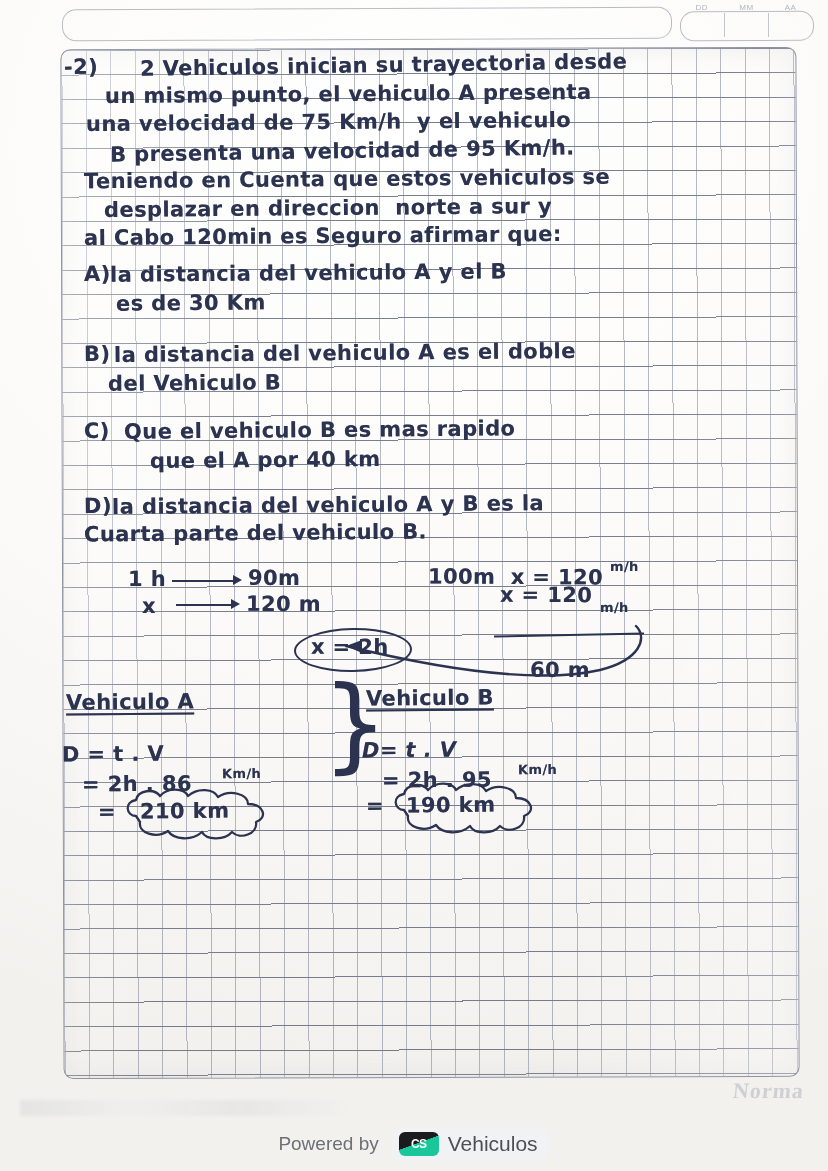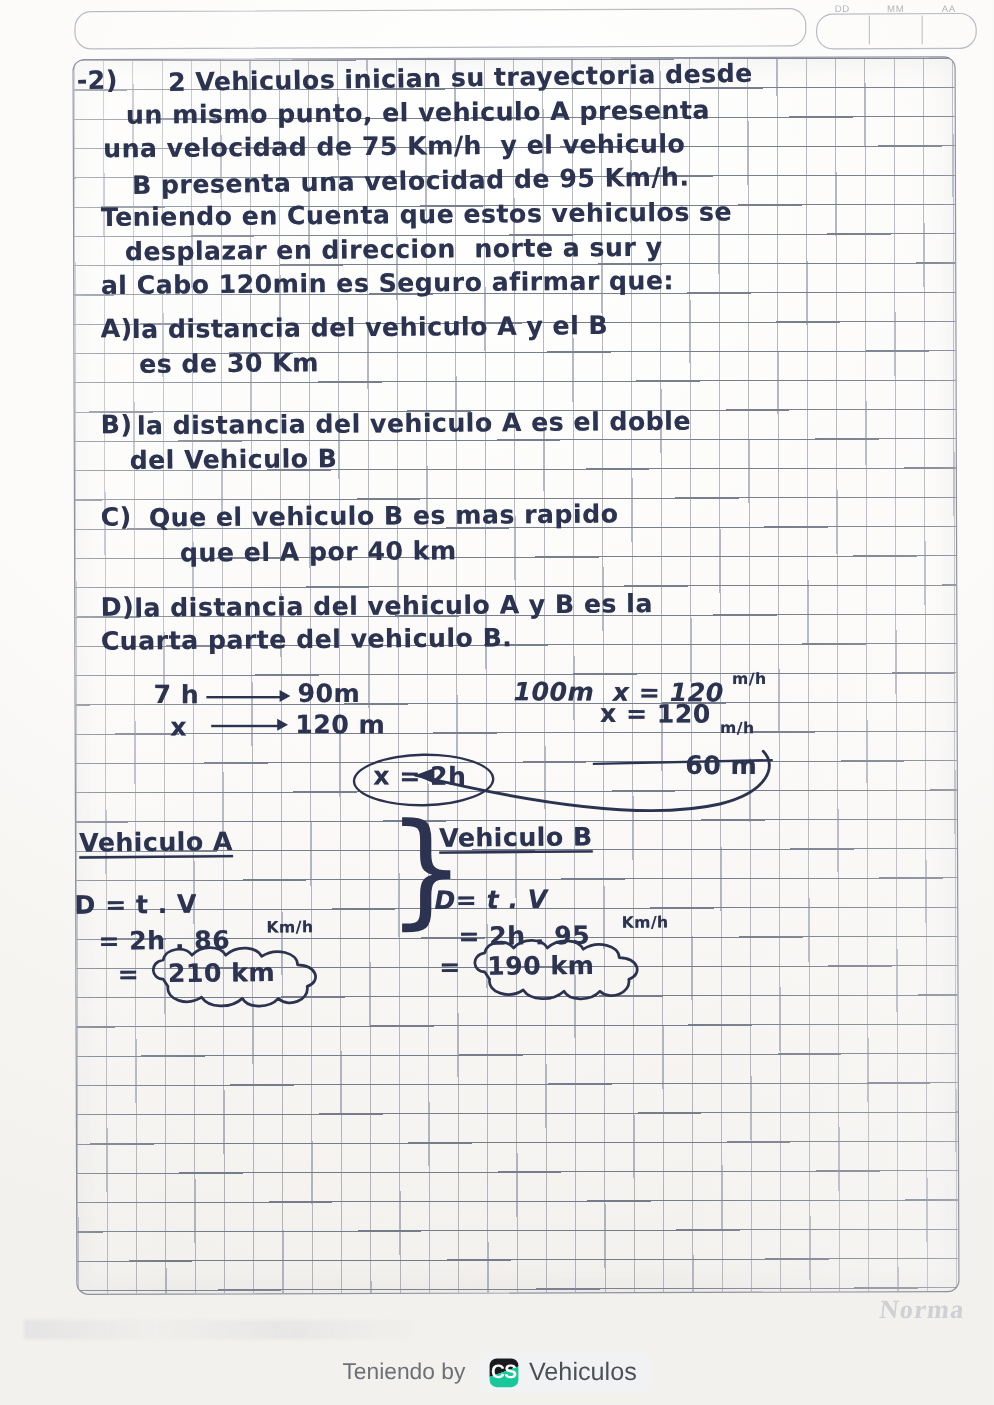--- a/index.html
+++ b/index.html
@@ -104,23 +104,23 @@
   #footer{
     position:absolute;left:0;bottom:10px;width:828px;
     display:flex;align-items:center;justify-content:center;gap:12px;
   }
   #powered{font-size:19px;color:#6d7177;font-family:"Liberation Sans",sans-serif;}
   #cs-chip{
     display:flex;align-items:center;gap:9px;
     background:#f1f2f3;border-radius:9px;padding:5px 12px 5px 8px;
   }
   #cs-icon{
-    width:24px;height:24px;border-radius:6px;
+    width:40px;height:24px;border-radius:6px;
     background:linear-gradient(160deg,#1b1b1f 0%,#1b1b1f 46%,#19c79a 47%,#19c79a 100%);
-    color:#fff;font-size:16px;font-weight:700;
+    color:#fff;font-size:12px;font-weight:700;
     display:flex;align-items:center;justify-content:center;
     font-family:"Liberation Sans",sans-serif;letter-spacing:-.5px;
   }
   #cs-name{font-size:21px;color:#4c5055;font-family:"Liberation Sans",sans-serif;}
   .smudge{
     position:absolute;left:20px;top:1100px;width:330px;height:16px;
     background:linear-gradient(90deg,rgba(205,205,210,.35),rgba(225,225,228,.12),rgba(205,205,210,.28),transparent);
     filter:blur(1.4px);
   }
 </style>
@@ -159,37 +159,37 @@
   <div class="hw l sl2" style="left:108px;top:371px;">del Vehiculo B</div>
 
   <div class="hw l sl2" style="left:84px;top:419px;">C)</div>
   <div class="hw l sl2" style="left:124px;top:418px;">Que el vehiculo B es mas rapido</div>
   <div class="hw l sl2" style="left:150px;top:448px;">que el A por 40 km</div>
 
   <div class="hw l sl2" style="left:84px;top:494px;">D)</div>
   <div class="hw l sl2" style="left:112px;top:493px;">la distancia del vehiculo A y B es la</div>
   <div class="hw l sl2" style="left:84px;top:521px;">Cuarta parte del vehiculo B.</div>
 
-  <div class="hw l sl0" style="left:128px;top:567px;">7 h</div>
+  <div class="hw l sl0" style="left:128px;top:567px;">1 h</div>
   <div class="arrowline" style="left:172px;top:580px;width:62px;"></div>
   <div class="arrowhead" style="left:233px;top:575px;"></div>
   <div class="hw l sl0" style="left:248px;top:566px;">90m</div>
 
   <div class="hw l sl0" style="left:142px;top:594px;">x</div>
   <div class="arrowline" style="left:176px;top:604px;width:58px;"></div>
   <div class="arrowhead" style="left:231px;top:599px;"></div>
   <div class="hw l sl0" style="left:246px;top:592px;">120 m</div>
 
-  <div class="hw l sl0" style="left:428px;top:565px;font-style:italic;">100m  x = 120</div>
+  <div class="hw l sl0" style="left:428px;top:565px;">100m  x = 120</div>
   <div class="hw sm sl0" style="left:610px;top:559px;">m/h</div>
 
   <div class="hw l sl0" style="left:500px;top:583px;">x = 120</div>
   <div class="hw sm sl0" style="left:600px;top:600px;">m/h</div>
   <div class="fracbar" style="left:494px;top:634px;width:150px;transform:rotate(-1.2deg);"></div>
-  <div class="hw l sl0" style="left:530px;top:626px;margin-left:41px;">60 m</div>
+  <div class="hw l sl0" style="left:530px;top:658px;">60 m</div>
 
   <svg style="position:absolute;left:300px;top:612px;width:360px;height:76px;overflow:visible;">
     <path d="M46 34 C 120 52, 230 74, 300 58 C 340 48, 348 26, 336 14" fill="none" stroke="#2b3350" stroke-width="2.4" stroke-linecap="round"></path>
     <polygon points="46,34 62,28 62,41" fill="#2b3350"></polygon>
   </svg>
 
   <div class="oval" style="left:294px;top:628px;width:114px;height:40px;transform:rotate(-1deg);"></div>
   <div class="hw l sl0" style="left:311px;top:635px;">x = 2h</div>
 
   <div class="brace" style="left:322px;top:672px;font-size:104px;line-height:104px;">}</div>
@@ -223,20 +223,20 @@
                C 140 48, 122 54, 114 46 C 106 55, 88 54, 84 46
                C 74 55, 56 54, 50 45 C 38 53, 20 47, 22 36 Z" fill="none" stroke="#2b3350" stroke-width="2.3" stroke-linejoin="round"></path>
     </svg>
   </div>
   <div class="hw l sl2" style="left:406px;top:793px;">190 km</div>
 
   <div id="norma">Norma</div>
   <div class="smudge"></div>
 
   <div id="footer">
-    <span id="powered">Teniendo by</span>
+    <span id="powered">Powered by</span>
     <span id="cs-chip">
       <span id="cs-icon">CS</span>
       <span id="cs-name">Vehiculos</span>
     </span>
   </div>
 
 </div>
 
 </body></html>

